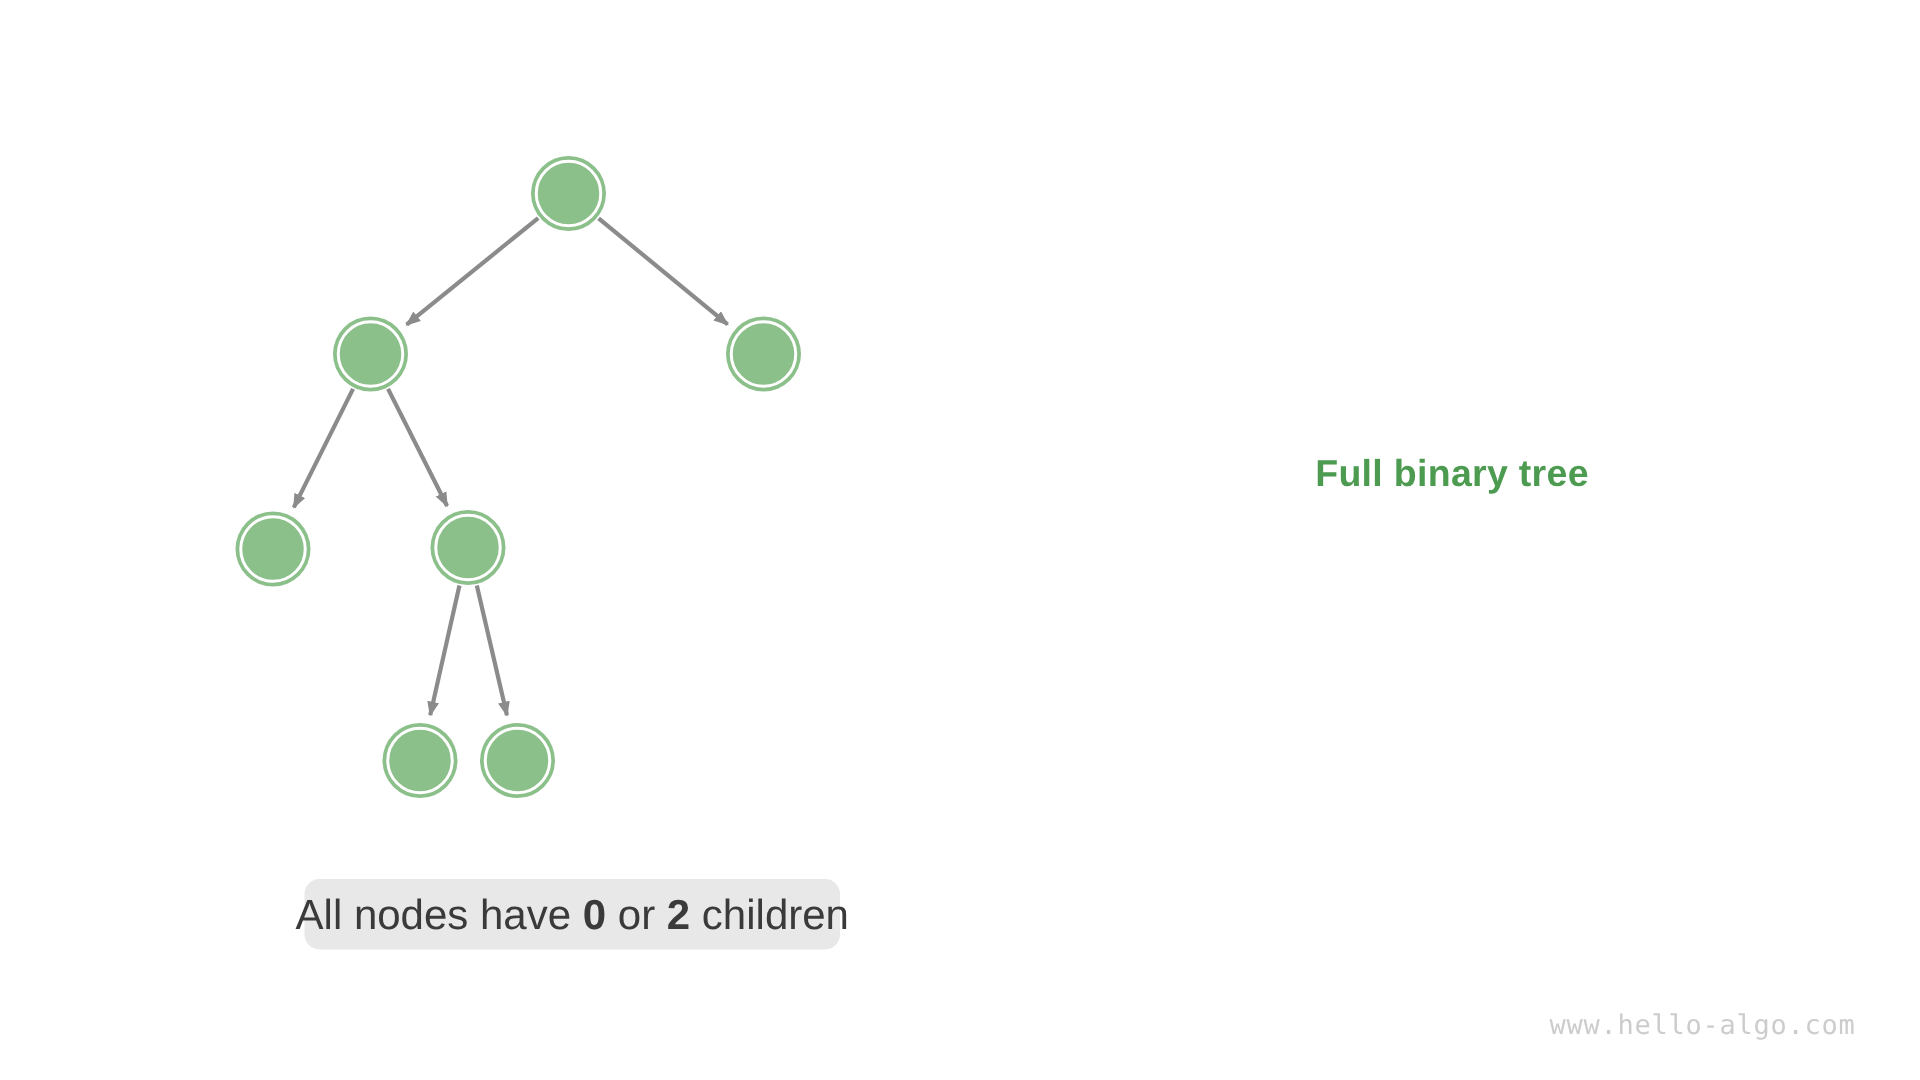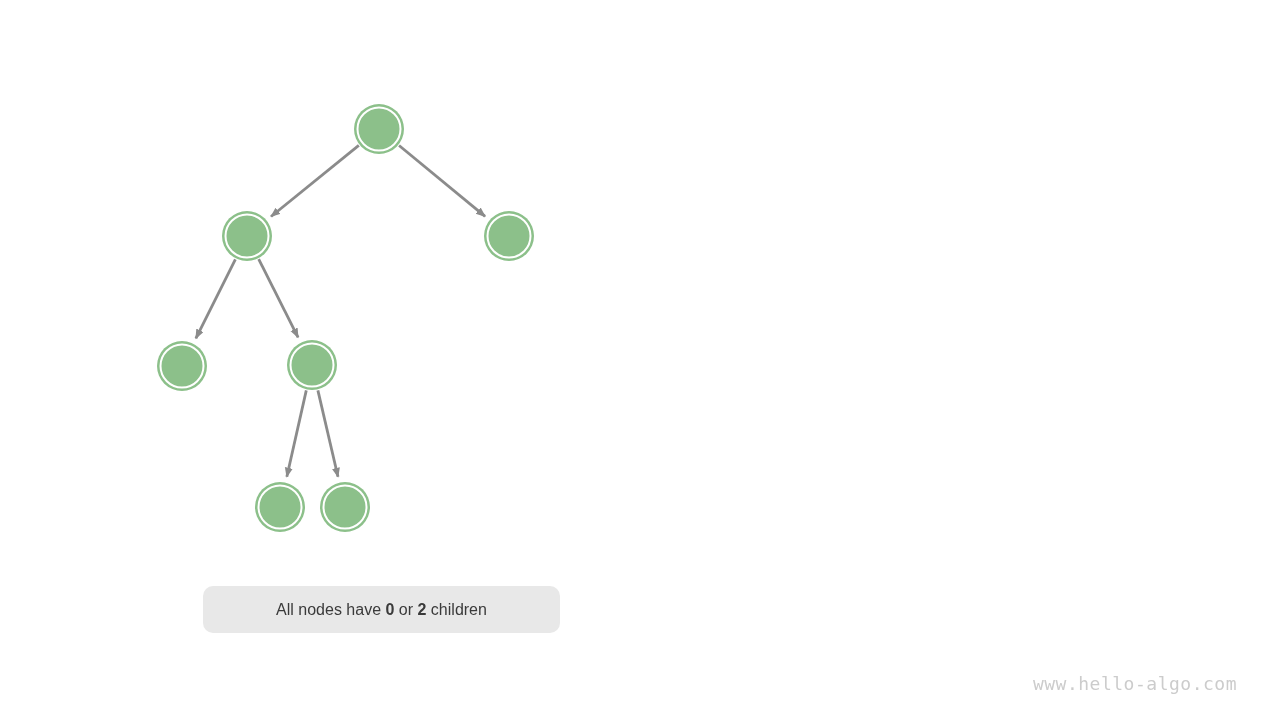--- a/index.html
+++ b/index.html
@@ -23,21 +23,21 @@
   }
   .caption {
     position: absolute;
     left: 203px; top: 586px;
     width: 357px; height: 47px;
     background: #e8e8e8;
     border-radius: 10px;
     display: flex;
     align-items: center;
     justify-content: center;
-    font-size: 16px;
+    font-size: 28px;
     color: #3a3a3a;
     white-space: pre;
   }
   .caption b { font-weight: 700; }
   .watermark {
     position: absolute;
     right: 43px; bottom: 26px;
     font-family: "DejaVu Sans Mono", monospace;
     font-size: 18px;
     letter-spacing: 0.5px;
@@ -88,20 +88,23 @@
           <circle cx="280" cy="507" r="25" fill="#8cc08a"></circle>
           <circle cx="280" cy="507" r="21.5" fill="none" stroke="#ffffff" stroke-width="2"></circle>
         </g>
         <g>
           <circle cx="345" cy="507" r="25" fill="#8cc08a"></circle>
           <circle cx="345" cy="507" r="21.5" fill="none" stroke="#ffffff" stroke-width="2"></circle>
         </g>
       </g>
   </svg>
 
+  <div class="title" style="color: rgb(76, 155, 80);">
+    <span>Full binary tree</span>
+  </div>
 
   <div class="caption" style="background: rgb(232, 232, 232); color: rgb(58, 58, 58);">
     <span>All nodes have </span><b>0</b><span> or </span><b>2</b><span> children</span>
   </div>
 
   <div class="watermark">www.hello-algo.com</div>
 
 </div>
 
 </body></html>

